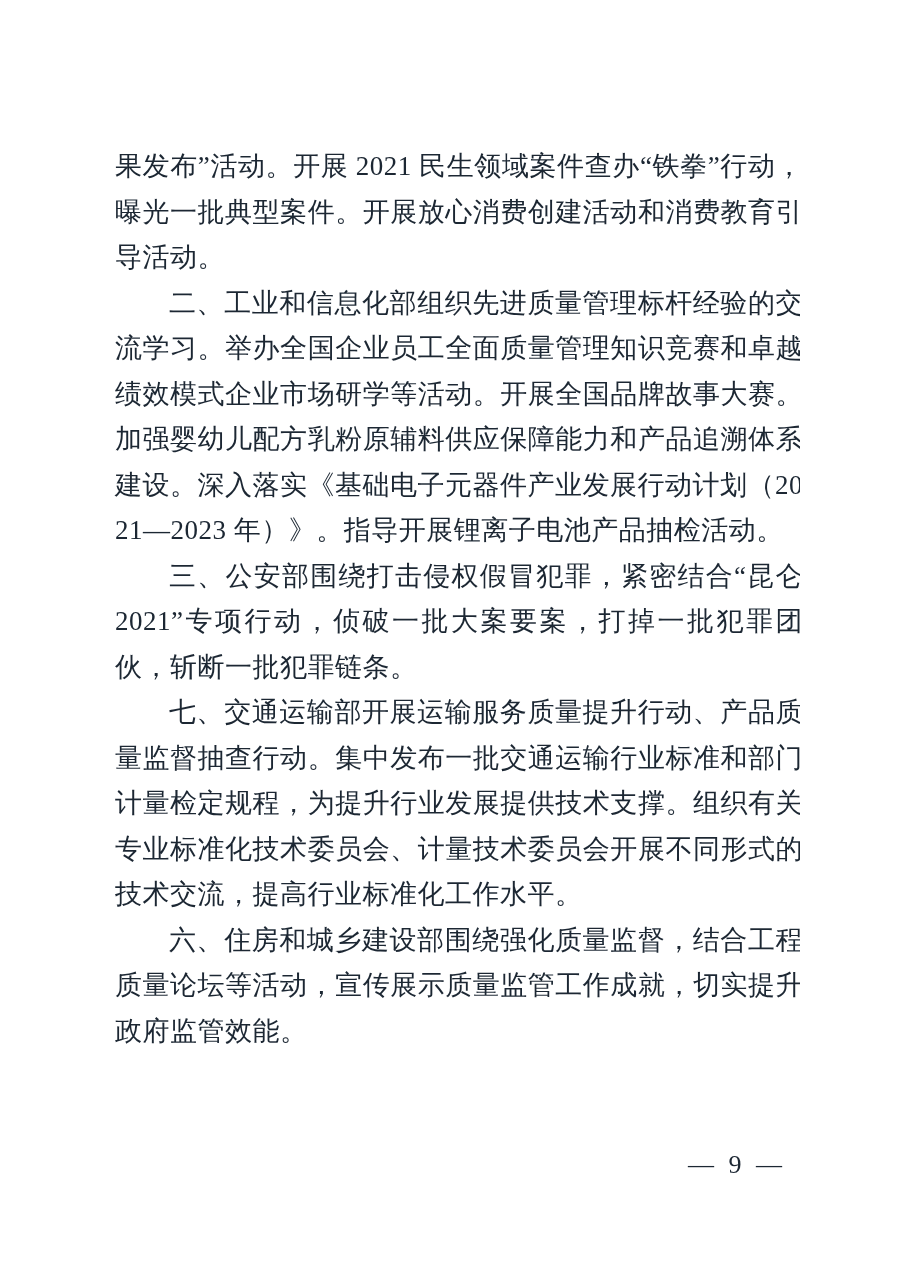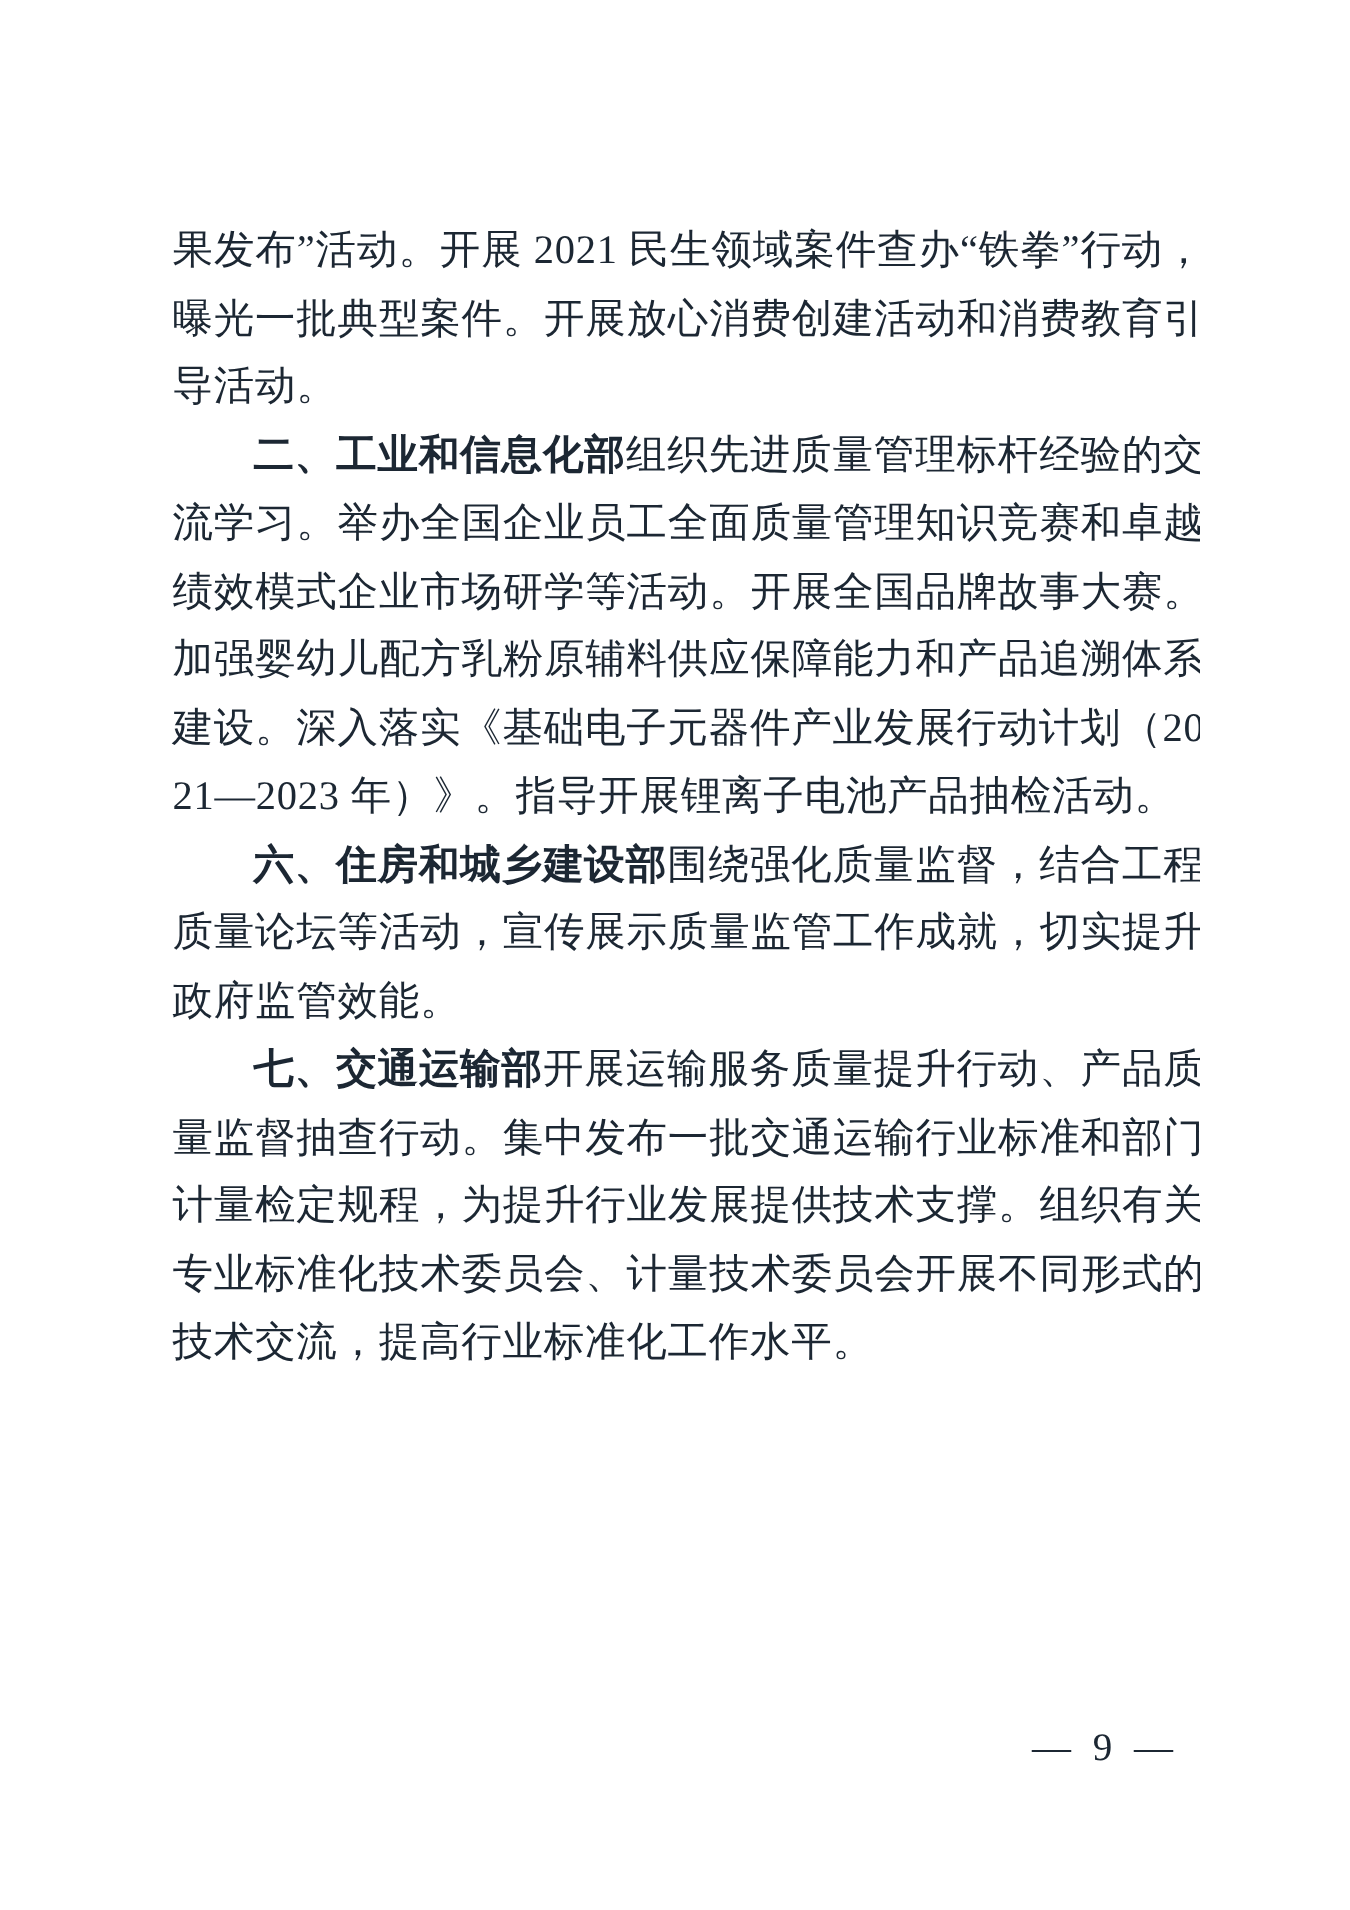--- a/index.html
+++ b/index.html
@@ -30,40 +30,41 @@
     text-justify: inter-character;
     text-indent: 2em;
     letter-spacing: 0.5px;
     word-break: break-all;
   }
   .para.no-indent {
     text-indent: 0;
   }
   .section-lead {
     font-family: "Liberation Sans", "DejaVu Sans", sans-serif;
-    font-weight: 700;
+    font-weight: 400;
     letter-spacing: 0.5px;
   }
   .page-number {
     position: absolute;
     left: 688px;
     top: 1150px;
     font-size: 26px;
     letter-spacing: 4px;
     white-space: nowrap;
     color: #1c2733;
   }
 </style>
 </head>
 <body>
 
 <div class="page">
 
   <div class="text-block">
       <p class="para no-indent"><span>果发布”活动。开展 2021 民生领域案件查办“铁拳”行动，曝光一批典型案件。开展放心消费创建活动和消费教育引导活动。</span></p>
       <p class="para"><span class="section-lead">二、工业和信息化部</span><span>组织先进质量管理标杆经验的交流学习。举办全国企业员工全面质量管理知识竞赛和卓越绩效模式企业市场研学等活动。开展全国品牌故事大赛。加强婴幼儿配方乳粉原辅料供应保障能力和产品追溯体系建设。深入落实《基础电子元器件产业发展行动计划（2021—2023 年）》。指导开展锂离子电池产品抽检活动。</span></p>
+      <p class="para"><span class="section-lead">三、公安部</span><span>围绕打击侵权假冒犯罪，紧密结合“昆仑 2021”专项行动，侦破一批大案要案，打掉一批犯罪团伙，斩断一批犯罪链条。</span></p>
+      <p class="para"><span class="section-lead">七、交通运输部</span><span>开展运输服务质量提升行动、产品质量监督抽查行动。集中发布一批交通运输行业标准和部门计量检定规程，为提升行业发展提供技术支撑。组织有关专业标准化技术委员会、计量技术委员会开展不同形式的技术交流，提高行业标准化工作水平。</span></p>
       <p class="para"><span class="section-lead">六、住房和城乡建设部</span><span>围绕强化质量监督，结合工程质量论坛等活动，宣传展示质量监管工作成就，切实提升政府监管效能。</span></p>
-      <p class="para"><span class="section-lead">七、交通运输部</span><span>开展运输服务质量提升行动、产品质量监督抽查行动。集中发布一批交通运输行业标准和部门计量检定规程，为提升行业发展提供技术支撑。组织有关专业标准化技术委员会、计量技术委员会开展不同形式的技术交流，提高行业标准化工作水平。</span></p>
     </div>
 
   <div class="page-number">— 9 —</div>
 
 </div>
 
 </body></html>

